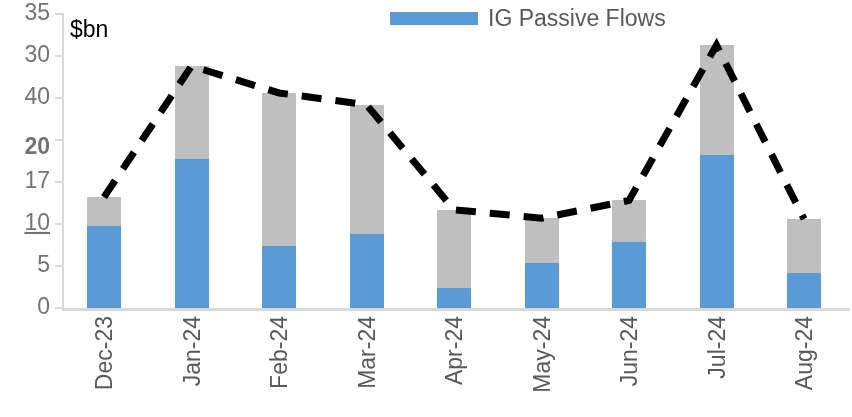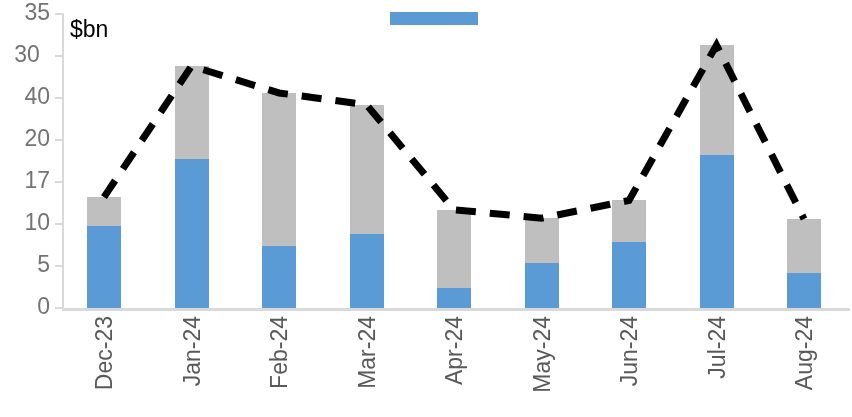--- a/index.html
+++ b/index.html
@@ -160,25 +160,25 @@
     pointer-events: none;
   }
 </style>
 </head>
 <body>
 
 <div id="chart-root">
 
   <div class="y-labels-col" id="y-labels">
       <div class="y-label" style="top: 1px;">35</div>
-      <div class="y-label" style="top: 43px; text-align: center;">30</div>
+      <div class="y-label" style="top: 43px;">30</div>
       <div class="y-label" style="top: 85px;">40</div>
-      <div class="y-label" style="top: 127px;">20</div>
+      <div class="y-label" style="top: 135px; font-weight: bold;">20</div>
       <div class="y-label" style="top: 169px;">17</div>
-      <div class="y-label" style="top: 211px;">10</div>
+      <div class="y-label" style="top: 211px; text-decoration: underline;">10</div>
       <div class="y-label" style="top: 253px;">5</div>
       <div class="y-label" style="top: 295px;">0</div>
     </div>
 
   <div class="y-axis-line"></div>
   <div id="y-ticks">
       <div class="y-tick" style="top: 13px;"></div>
       <div class="y-tick" style="top: 55px;"></div>
       <div class="y-tick" style="top: 97px;"></div>
       <div class="y-tick" style="top: 139px;"></div>
@@ -186,20 +186,21 @@
       <div class="y-tick" style="top: 223px;"></div>
       <div class="y-tick" style="top: 265px;"></div>
       <div class="y-tick" style="top: 307px;"></div>
     </div>
 
   <div class="units-caption">$bn</div>
 
   <div class="legend">
     <div class="legend-row">
       <span class="legend-swatch passive"></span>
+      <span class="legend-text">IG Passive Flows</span>
     </div>
   </div>
 
   <div class="plot-area">
     <div id="bars">
         <div class="bar-group" style="left: 23px; height: 294px;">
           <div class="seg seg-passive" style="bottom: 0px; height: 82.32px;"></div>
           <div class="seg seg-active" style="bottom: 82.32px; height: 28.56px;"></div>
         </div>
         <div class="bar-group" style="left: 110.5px; height: 294px;">

